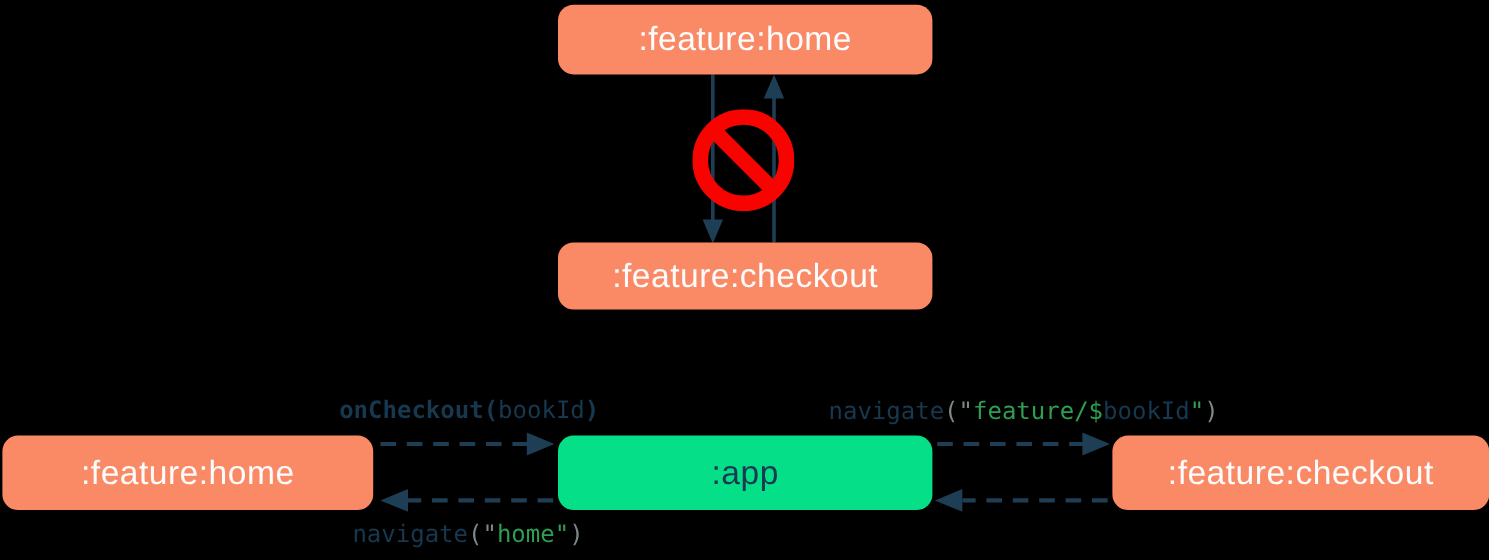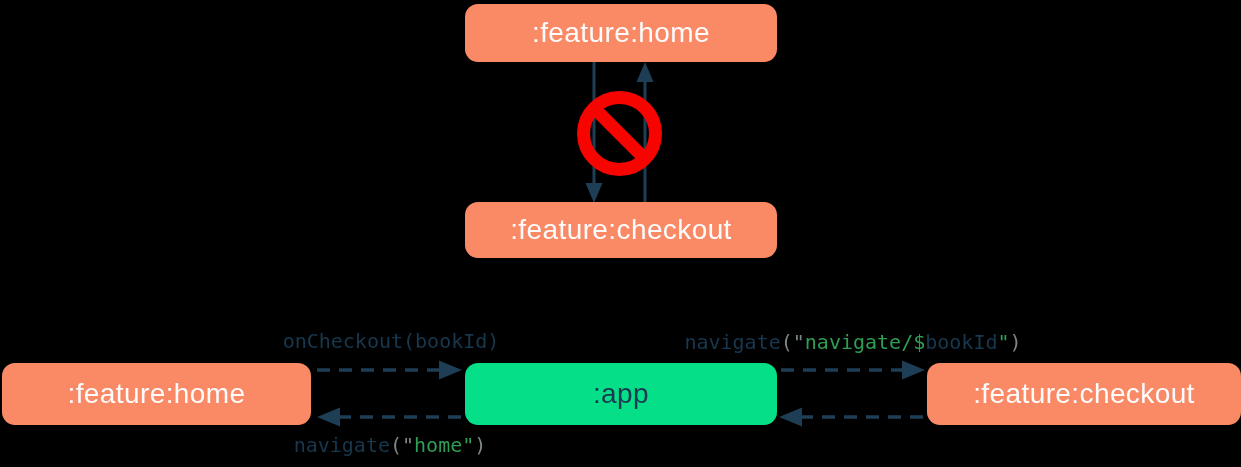--- a/index.html
+++ b/index.html
@@ -35,21 +35,21 @@
     font-family:"DejaVu Sans Mono", monospace;
     font-size:20px;
     white-space:nowrap;
     font-weight:500;
   }
   .cl-oncheckout{left:391px;top:329px;}
   .cl-navcheckout{left:853px;top:330px;}
   .cl-navhome{left:390px;top:433px;}
   .cl-onpayment{left:852px;top:435px;}
 
-  .cn{color:#17384F;}
+  .cn{color:#17384F;font-weight:bold;}
   .cg{color:#7E8688;}
   .cgr{color:#2F9E53;}
   .b{font-weight:400;}
 </style>
 </head>
 <body>
 
 <div class="stage">
 
   <svg class="arrows" width="1241" height="467" viewBox="0 0 1241 467" aria-hidden="true">
@@ -103,21 +103,21 @@
   </div>
   <div class="node salmon nb-checkout-bottom">
     <span>:feature:checkout</span>
   </div>
 
   <div class="code-label cl-oncheckout">
     <span class="cn">onCheckout(</span><span class="cn b">bookId</span><span class="cn">)</span>
   </div>
 
   <div class="code-label cl-navcheckout">
-    <span class="cn b">navigate</span><span class="cg">("</span><span class="cgr b">navigate/$</span><span class="cn b">bookId</span><span class="cgr b">"</span><span class="cg">)</span>
+    <span class="cn b">navigate</span><span class="cg">("</span><span class="cgr b">feature/$</span><span class="cn b">bookId</span><span class="cgr b">"</span><span class="cg">)</span>
   </div>
 
   <div class="code-label cl-navhome">
     <span class="cn b">navigate</span><span class="cg">("</span><span class="cgr b">home</span><span class="cgr b">"</span><span class="cg">)</span>
   </div>
 
 
 </div>
 
 </body></html>

